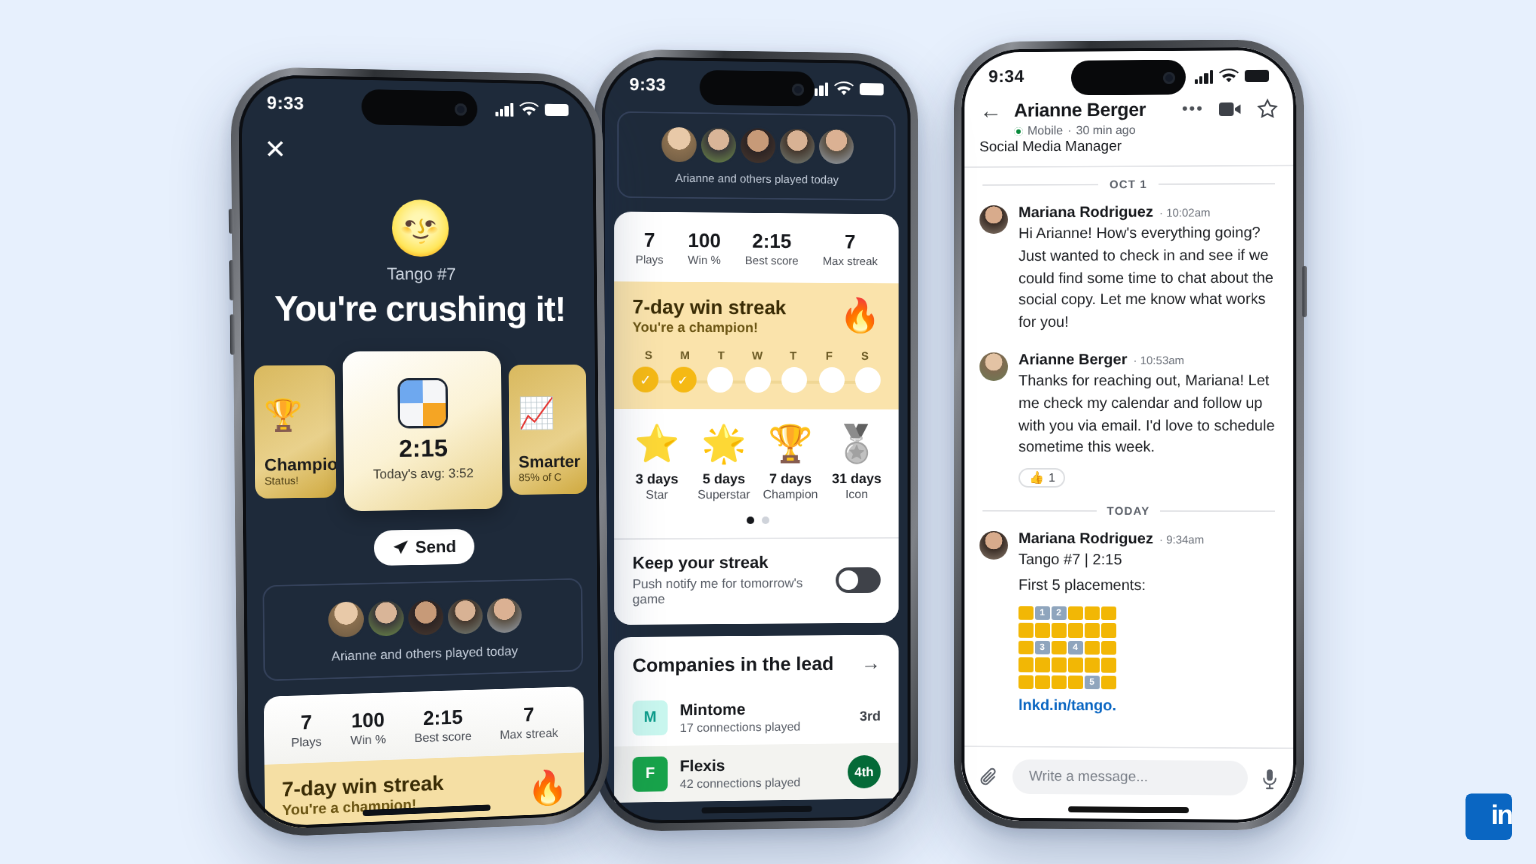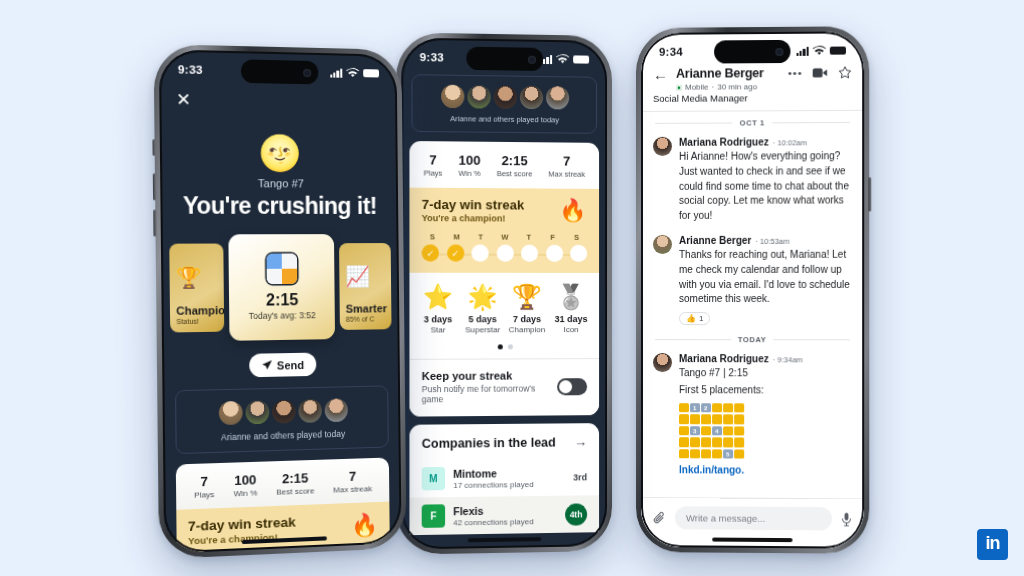--- a/index.html
+++ b/index.html
@@ -152,21 +152,21 @@
   .reaction{display:inline-flex;align-items:center;gap:3px;margin-top:5px;border:1px solid #dcdee1;border-radius:10px;padding:1px 6px;font-size:8px;color:#3d4148;background:#fff;}
   .grid{margin-top:5px;display:flex;flex-direction:column;gap:2px;}
   .grow{display:flex;gap:1.5px;}
   .cell{width:9.5px;height:9.5px;border-radius:1.5px;background:#f2b705;display:flex;align-items:center;justify-content:center;font-size:6px;color:#fff;font-weight:700;}
   .cell.num{background:#8fa5bd;}
   .mlink{font-size:10px;color:#0a66c2;font-weight:600;margin-top:6px;}
   .composer{position:absolute;left:0;right:0;bottom:0;border-top:1px solid #e6e7ea;background:#fff;padding:8px 12px 18px;display:flex;align-items:center;gap:9px;}
   .cinput{flex:1;height:23px;border-radius:12px;background:#f1f2f4;display:flex;align-items:center;padding:0 11px;font-size:9.5px;color:#7b8089;}
 
   
-  #li{position:absolute;right:16px;bottom:16px;width:31px;height:31px;border-radius:4px;background:#0a66c2;color:#fff;display:flex;align-items:center;justify-content:center;font-size:18px;font-weight:700;letter-spacing:-1px;font-family:"Liberation Sans",sans-serif;}
+  #li{position:absolute;right:16px;bottom:16px;width:31px;height:31px;border-radius:4px;background:#0a66c2;color:#fff;display:flex;align-items:center;justify-content:flex-end;font-size:18px;font-weight:700;letter-spacing:-1px;font-family:"Liberation Sans",sans-serif;}
   #li span{transform:translateY(-1px);}
 </style>
 </head>
 <body>
 
 <div class="stage">
 
   <div class="phone" id="phone1">
     <div class="sbtn" style="left:-2px;top:92px;width:3px;height:16px;"></div>
     <div class="sbtn" style="left:-2px;top:125px;width:3px;height:26px;"></div>

